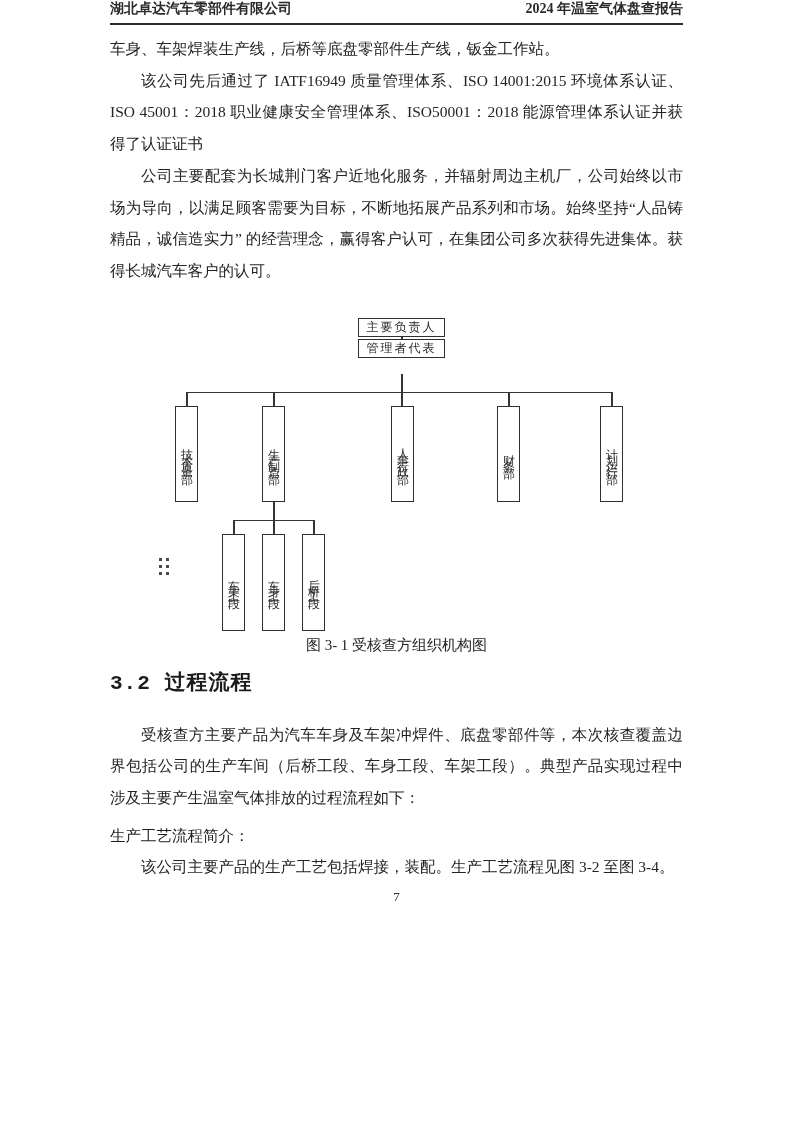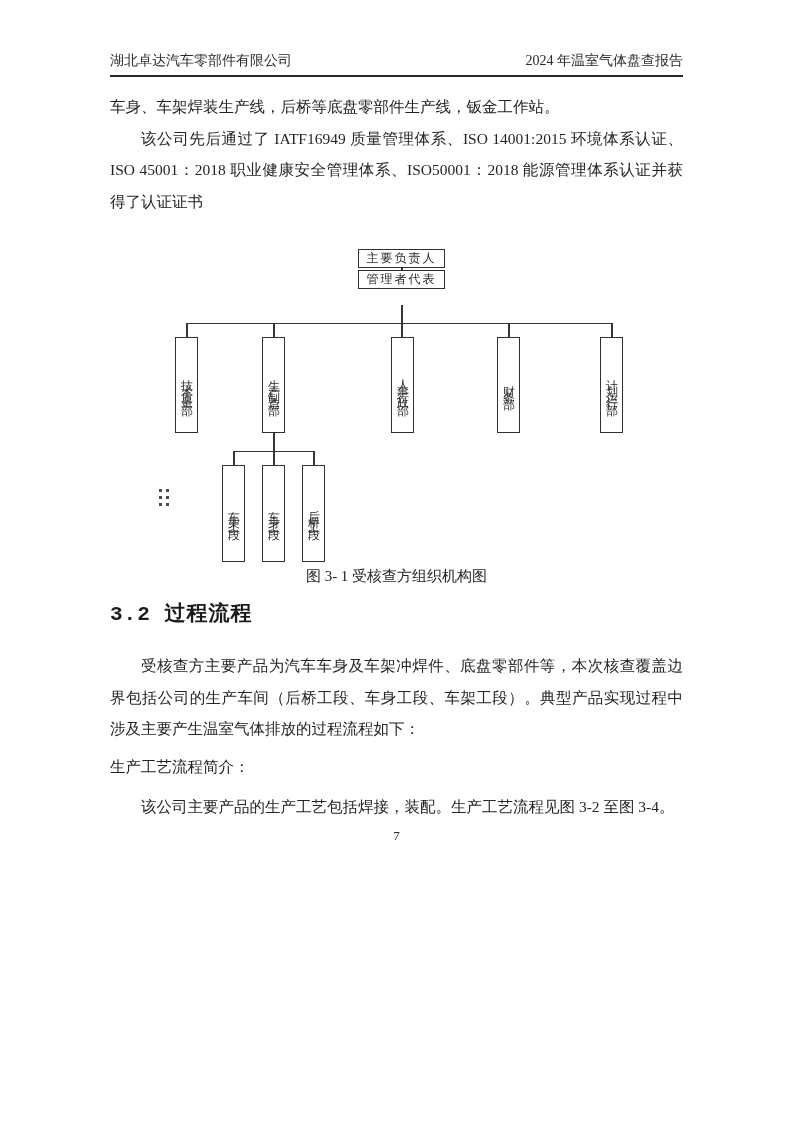--- a/index.html
+++ b/index.html
@@ -8,30 +8,30 @@
     width:794px;height:1123px;
     background:#ffffff;
     font-family:"Liberation Serif","DejaVu Serif",serif;
     color:#212121;
     overflow:hidden;
   }
   .content{width:573px;margin-left:110px;}
   
   .hdr{
     display:flex;justify-content:space-between;align-items:flex-end;
-    padding-top:52px;padding-bottom:5px;
+    padding-bottom:5px;
     border-bottom:2px solid #2b2b2b;
-    font-size:14px;font-weight:400;color:#2a2a2a;
+    font-size:14px;font-weight:700;color:#2a2a2a;
   }
   
   .para{
     margin:0;font-size:15.5px;line-height:31.7px;
     text-align:justify;text-justify:inter-ideograph;color:#242424;
   }
-  .para.first{margin-top:14px;}
+  .para.first{margin-top:8px;}
   .indent{text-indent:2em;}
   
   .chart{
     position:relative;height:322px;margin-top:24px;
   }
   .obox{
     position:absolute;box-sizing:border-box;
     border:1.5px solid #303030;background:#fff;
     display:flex;align-items:center;justify-content:center;
     font-size:12px;color:#2a2a2a;
@@ -53,36 +53,37 @@
   .dots i{background:#4a4a4a;display:block;}
   
   .caption{text-align:center;font-size:15px;color:#242424;line-height:24px;}
   .h2{
     margin-top:13px;
     font-family:Liberation Mono, monospace;
     font-size:21px;font-weight:700;color:#1c1c1c;line-height:27px;letter-spacing:1px;
   }
   .para.after-h2{margin-top:22px;}
   .bold-label{margin-top:6px;font-size:15.5px;font-weight:400;line-height:31.7px;color:#1e1e1e;}
-  .para.last{margin-top:8px;}
+  .para.last{margin-top:0;}
   .page-num{margin-top:6px;text-align:center;font-size:13px;color:#2a2a2a;}
 </style>
 </head>
 <body>
 
 <div class="page">
   <div class="content">
 
     <div class="hdr">
       <span>湖北卓达汽车零部件有限公司</span>
       <span>2024 年温室气体盘查报告</span>
     </div>
 
     <p class="para first">车身、车架焊装生产线，后桥等底盘零部件生产线，钣金工作站。</p>
     <p class="para indent">该公司先后通过了 IATF16949 质量管理体系、ISO 14001:2015 环境体系认证、ISO 45001：2018 职业健康安全管理体系、ISO50001：2018 能源管理体系认证并获得了认证证书</p>
+    <p class="para indent">公司主要配套为长城荆门客户近地化服务，并辐射周边主机厂，公司始终以市场为导向，以满足顾客需要为目标，不断地拓展产品系列和市场。始终坚持“人品铸精品，诚信造实力” 的经营理念，赢得客户认可，在集团公司多次获得先进集体。获得长城汽车客户的认可。</p>
 
     <div class="chart">
 
       <div class="obox top" style="left:248px;top:7px;text-align:right;">
         <span>主要负责人</span>
       </div>
       <div class="vline" style="left:291px;top:26px;height:18px;"></div>
       <div class="obox top" style="left:248px;top:28px;">
         <span>管理者代表</span>
       </div>

